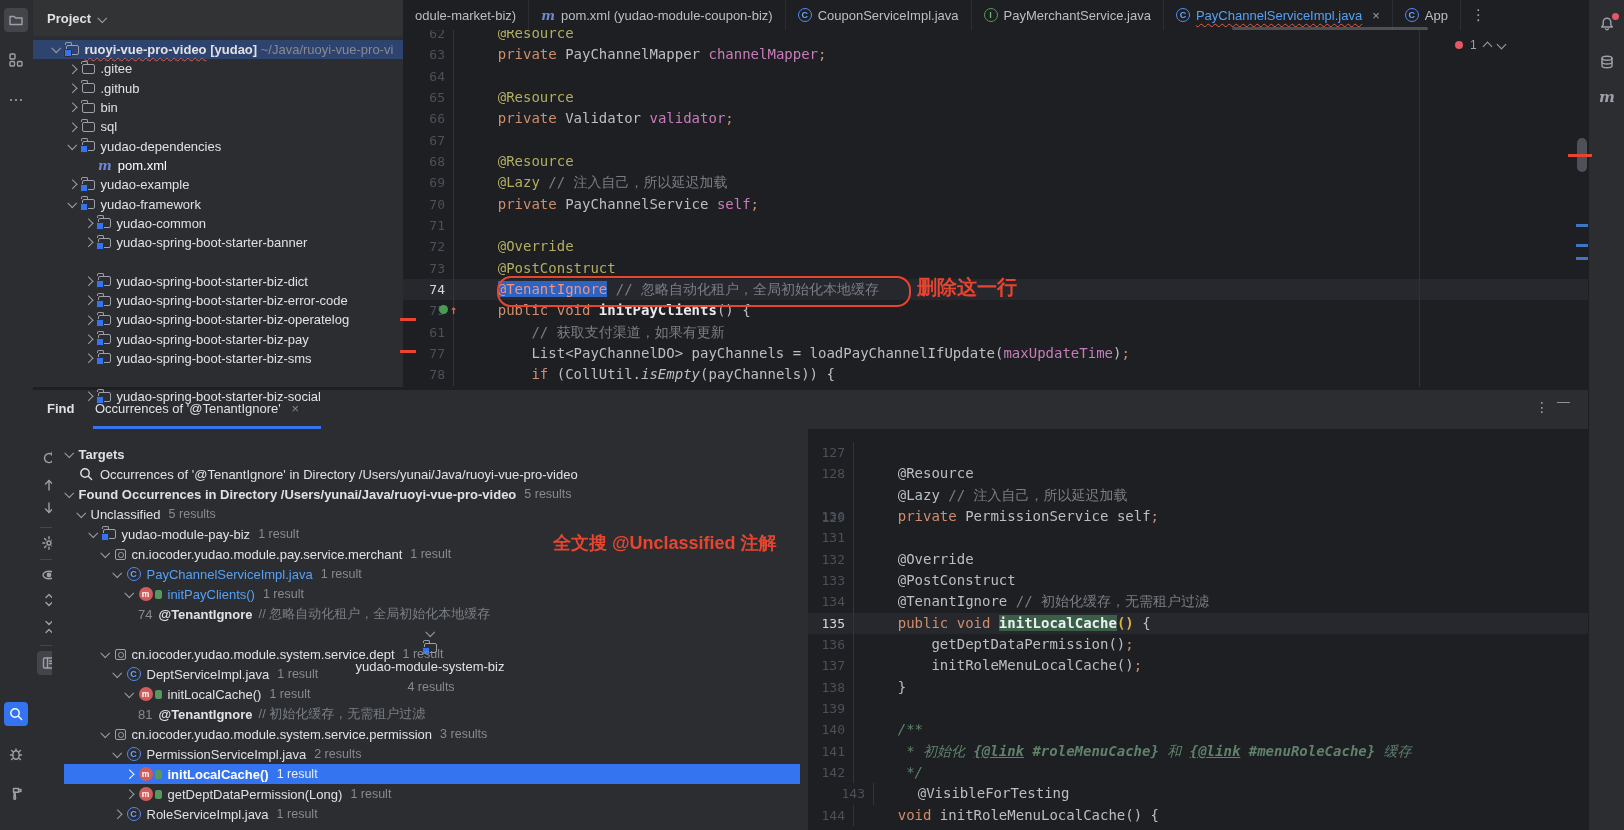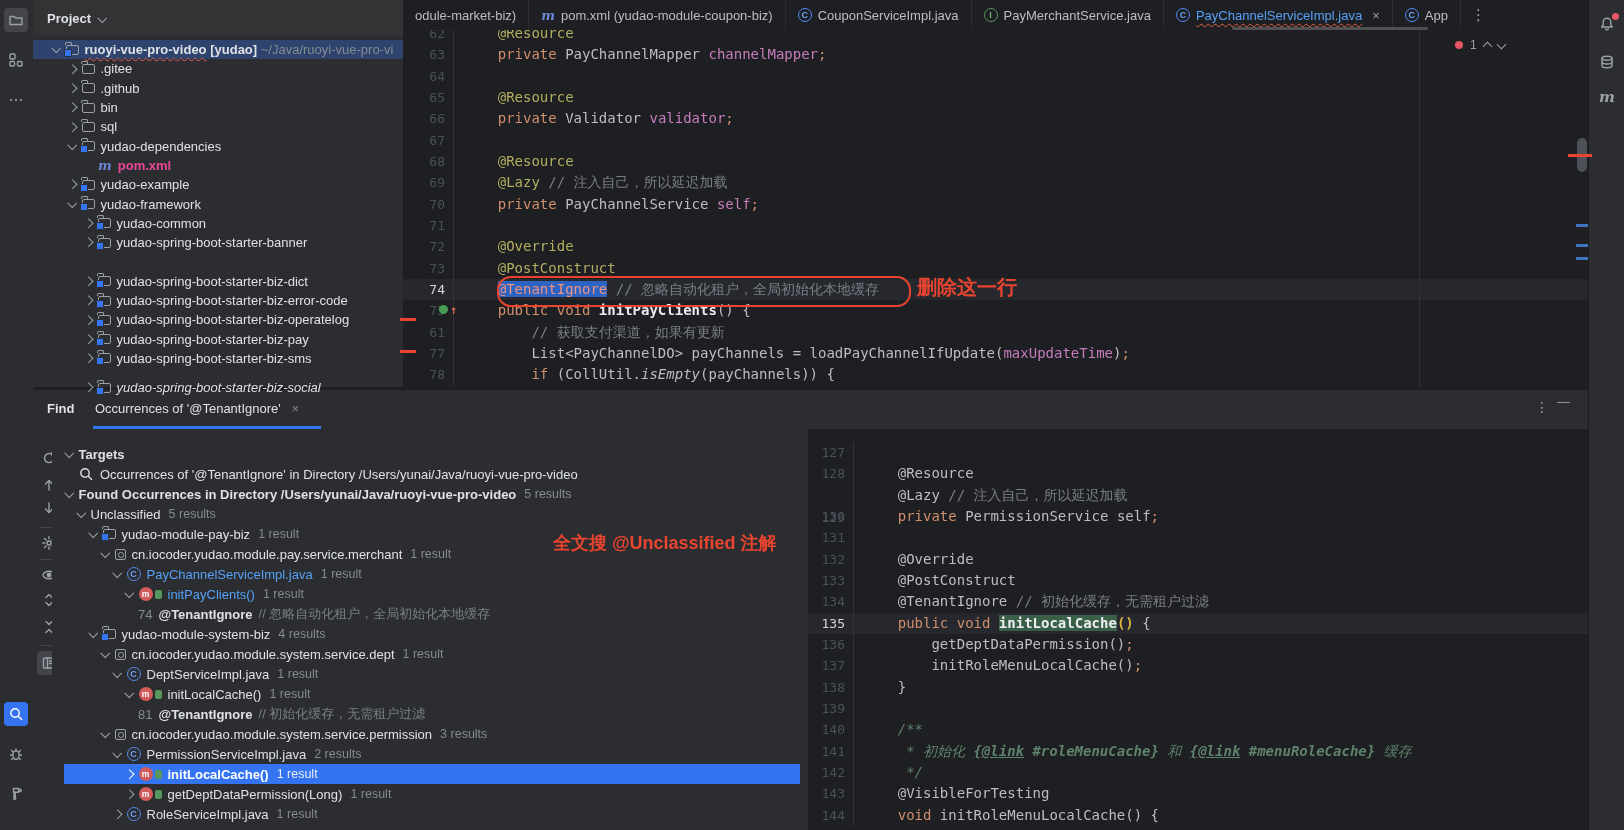--- a/index.html
+++ b/index.html
@@ -176,21 +176,21 @@
       <span class="chev v"></span>
       <span class="ic-folder">
         <span class="badge"></span>
       </span>
       <span><span>yudao-dependencies</span></span>
     </div>
     <div class="trow" style="top: 155.8px;">
       <span style="width: 46px; flex: 0 0 auto;"></span>
       <span style="width: 7px; flex: 0 0 auto;"></span>
       <span class="ic-maven">m</span>
-      <span><span style="color: #ec4899; font-weight: bold;">pom.xml</span></span>
+      <span><span style="color: #ffffff;">pom.xml</span></span>
     </div>
     <div class="trow" style="top: 175.1px; align-items: center;">
       <span style="width: 30px; flex: 0 0 auto;"></span>
       <span class="chev r"></span>
       <span class="ic-folder">
         <span class="badge"></span>
       </span>
       <span><span>yudao-example</span></span>
     </div>
     <div class="trow" style="top: 194.4px;">
@@ -250,21 +250,21 @@
       <span><span>yudao-spring-boot-starter-biz-pay</span></span>
     </div>
     <div class="trow" style="top: 348.8px;">
       <span style="width: 46px; flex: 0 0 auto;"></span>
       <span class="chev r"></span>
       <span class="ic-folder">
         <span class="badge"></span>
       </span>
       <span><span>yudao-spring-boot-starter-biz-sms</span></span>
     </div>
-    <div class="trow" style="top: 378px; font-style: italic;">
+    <div class="trow" style="top: 387px;">
       <span style="width: 46px; flex: 0 0 auto;"></span>
       <span class="chev r"></span>
       <span class="ic-folder">
         <span class="badge"></span>
       </span>
       <span><span>yudao-spring-boot-starter-biz-social</span></span>
     </div>
   </div>
 <div class="abs" id="project-header">
   <span>Project</span>
@@ -443,21 +443,21 @@
       </span>
       <span class="blue-item">initPayClients()</span>
       <span class="cnt">1 result</span>
     </div>
     <div class="frow" style="top: 175px;">
       <span style="width: 80px; flex: 0 0 auto;"></span>
       <span style="color: rgb(134, 138, 145);">74</span>
       <span style="font-weight: 700;">@TenantIgnore</span>
       <span style="color: rgb(122, 126, 133);"> // 忽略自动化租户，全局初始化本地缓存</span>
     </div>
-    <div class="frow" style="top: 195px;">
+    <div class="frow" style="top: 195px; flex-direction: column;">
       <span style="width: 32px; flex: 0 0 auto;"></span>
       <span class="chev v"></span>
       <span class="ic-folder">
         <span class="badge"></span>
       </span>
       <span>yudao-module-system-biz</span>
       <span class="cnt">4 results</span>
     </div>
     <div class="frow" style="top: 215px;">
       <span style="width: 44px; flex: 0 0 auto;"></span>
@@ -543,21 +543,21 @@
       <div class="code-line"><span class="gut" style="width: 45px;">133</span><span class="codetxt"><span class="s-p">    @PostConstruct</span></span></div>
       <div class="code-line"><span class="gut" style="width: 45px;">134</span><span class="codetxt"><span class="s-p">    @TenantIgnore </span><span class="s-c">// 初始化缓存，无需租户过滤</span></span></div>
       <div class="code-line cur"><span class="gut" style="width: 45px;">135</span><span class="codetxt"><span class="s-k">    public void </span><span class="s-hl">initLocalCache</span><span class="s-y">()</span><span class="s-p"> {</span></span></div>
       <div class="code-line"><span class="gut" style="width: 45px;">136</span><span class="codetxt"><span class="s-p">        getDeptDataPermission()</span><span class="s-k">;</span></span></div>
       <div class="code-line"><span class="gut" style="width: 45px;">137</span><span class="codetxt"><span class="s-p">        initRoleMenuLocalCache()</span><span class="s-k">;</span></span></div>
       <div class="code-line"><span class="gut" style="width: 45px;">138</span><span class="codetxt"><span class="s-p">    }</span></span></div>
       <div class="code-line"><span class="gut" style="width: 45px;">139</span><span class="codetxt"></span></div>
       <div class="code-line"><span class="gut" style="width: 45px;">140</span><span class="codetxt"><span class="s-d">    /**</span></span></div>
       <div class="code-line"><span class="gut" style="width: 45px;">141</span><span class="codetxt"><span class="s-d">     * 初始化 </span><span class="s-dl">{@link</span><span class="s-db"> #roleMenuCache}</span><span class="s-d"> 和 </span><span class="s-dl">{@link</span><span class="s-db"> #menuRoleCache}</span><span class="s-d"> 缓存</span></span></div>
       <div class="code-line"><span class="gut" style="width: 45px;">142</span><span class="codetxt"><span class="s-d">     */</span></span></div>
-      <div class="code-line"><span class="gut" style="width: 45px;">143</span><span class="codetxt"><span class="s-p">    @VisibleForTesting</span></span></div>
+      <div class="code-line"><span class="gut" style="width: 45px; margin-left: 20px;">143</span><span class="codetxt"><span class="s-p">    @VisibleForTesting</span></span></div>
       <div class="code-line"><span class="gut" style="width: 45px;">144</span><span class="codetxt"><span class="s-k">    void </span><span class="s-p">initRoleMenuLocalCache() {</span></span></div>
     </div>
   </div>
 <div class="abs" id="right-strip">
     <span class="tool-ic" style="left: 6px; top: 12px; position: absolute;">
       <svg width="16" height="16" viewBox="0 0 16 16" fill="none" stroke="currentColor" stroke-width="1.4" stroke-linecap="round" stroke-linejoin="round">
         <path d="M8 2.2a3.8 3.8 0 0 1 3.8 3.8v2.8L13.3 11H2.7l1.5-2.2V6A3.8 3.8 0 0 1 8 2.2z"></path>
         <path d="M6.6 12.8a1.5 1.5 0 0 0 2.8 0"></path>
       </svg>
     </span>

